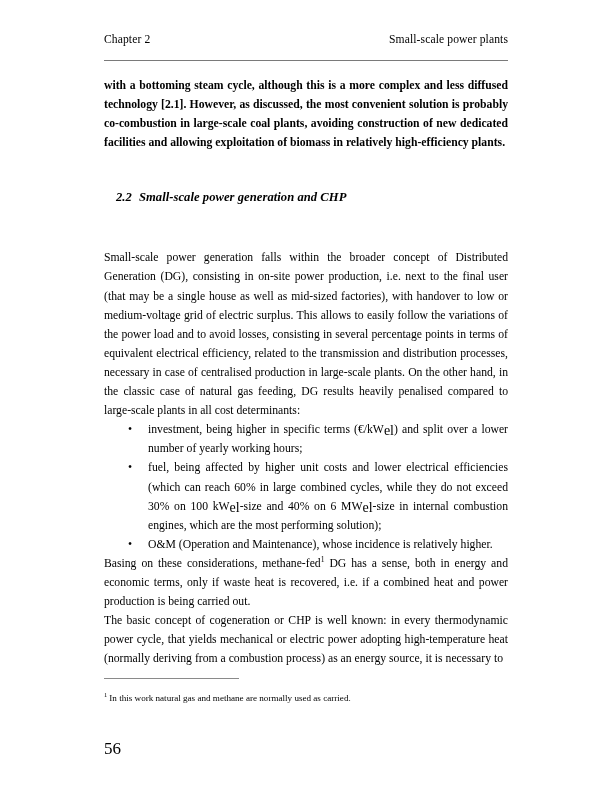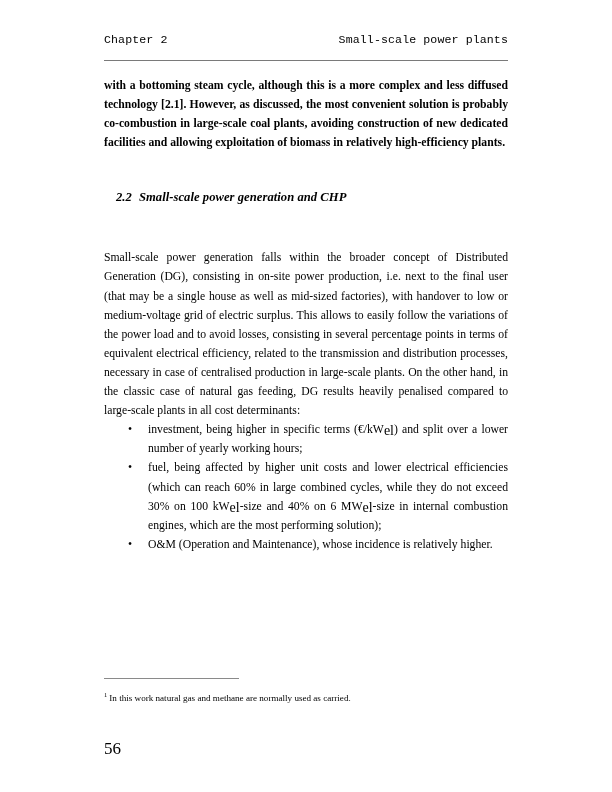--- a/index.html
+++ b/index.html
@@ -26,21 +26,20 @@
   .header {
     position: absolute;
     left: 104px;
     top: 33px;
     width: 404px;
     display: flex;
     justify-content: space-between;
     align-items: baseline;
     font-size: 11.6px;
     letter-spacing: 0.1px;
-    font-family: Liberation Mono, monospace;
   }
   .header-rule {
     position: absolute;
     left: 104px;
     top: 60px;
     width: 404px;
     height: 1px;
     background: #7a7a7a;
   }
 
@@ -169,21 +168,23 @@
         <span class="dot">•</span><span>investment, being higher in specific terms (€/kW</span><sub>el</sub><span>) and split over a lower number of yearly working hours;</span>
       </li>
       <li>
         <span class="dot">•</span><span>fuel, being affected by higher unit costs and lower electrical efficiencies (which can reach 60% in large combined cycles, while they do not exceed 30% on 100 kW</span><sub>el</sub><span>-size and 40% on 6 MW</span><sub>el</sub><span>-size in internal combustion engines, which are the most performing solution);</span>
       </li>
       <li>
         <span class="dot">•</span><span>O&amp;M (Operation and Maintenance), whose incidence is relatively higher.</span>
       </li>
     </ul>
 
+    <p class="body"><span>Basing on these considerations, methane-fed</span><sup class="fn">1</sup><span> DG has a sense, both in energy and economic terms, only if waste heat is recovered, i.e. if a combined heat and power production is being carried out.</span></p>
 
+    <p class="body">The basic concept of cogeneration or CHP is well known: in every thermodynamic power cycle, that yields mechanical or electric power adopting high-temperature heat (normally deriving from a combustion process) as an energy source, it is necessary to</p>
 
   </div>
 
   <div class="footnote-rule"></div>
 
   <div class="footnote">
     <sup>1</sup><span>In this work natural gas and methane are normally used as carried.</span>
   </div>
 
   <div class="page-number">56</div>

